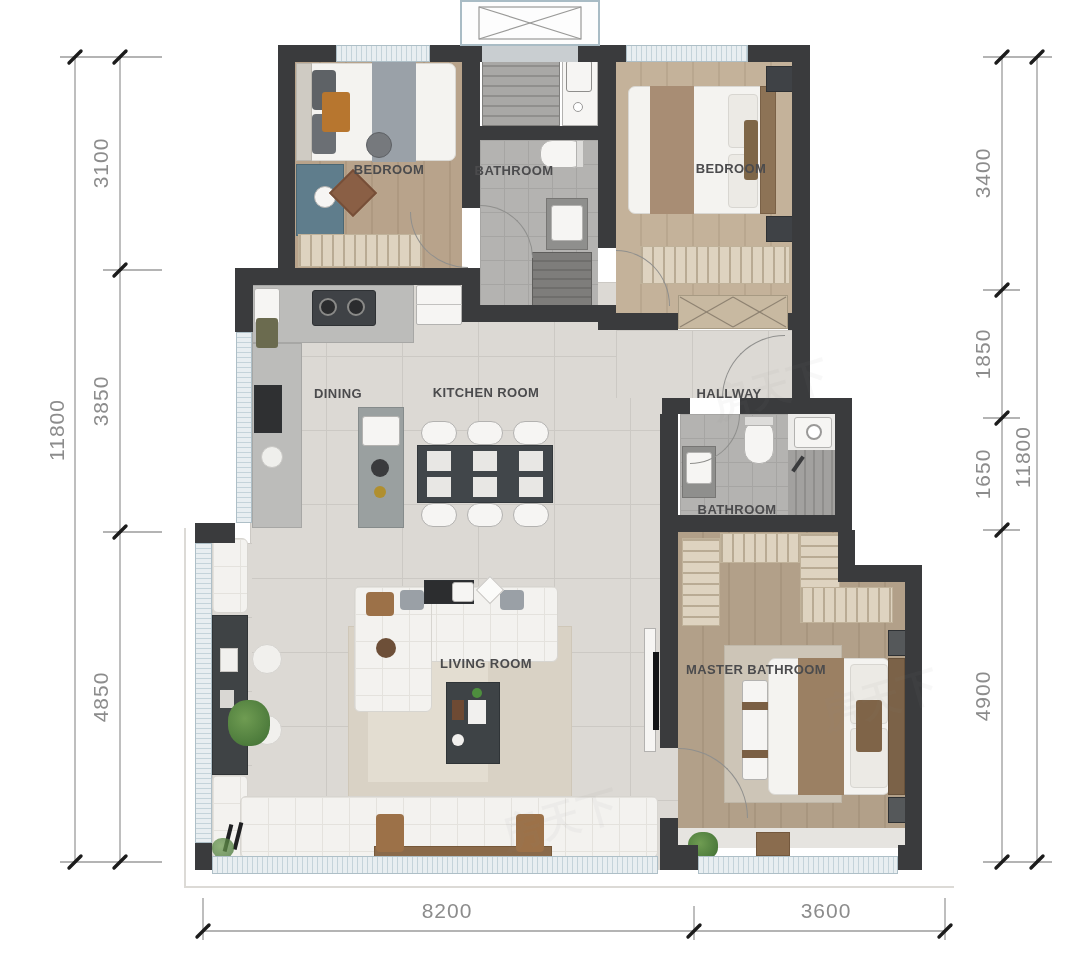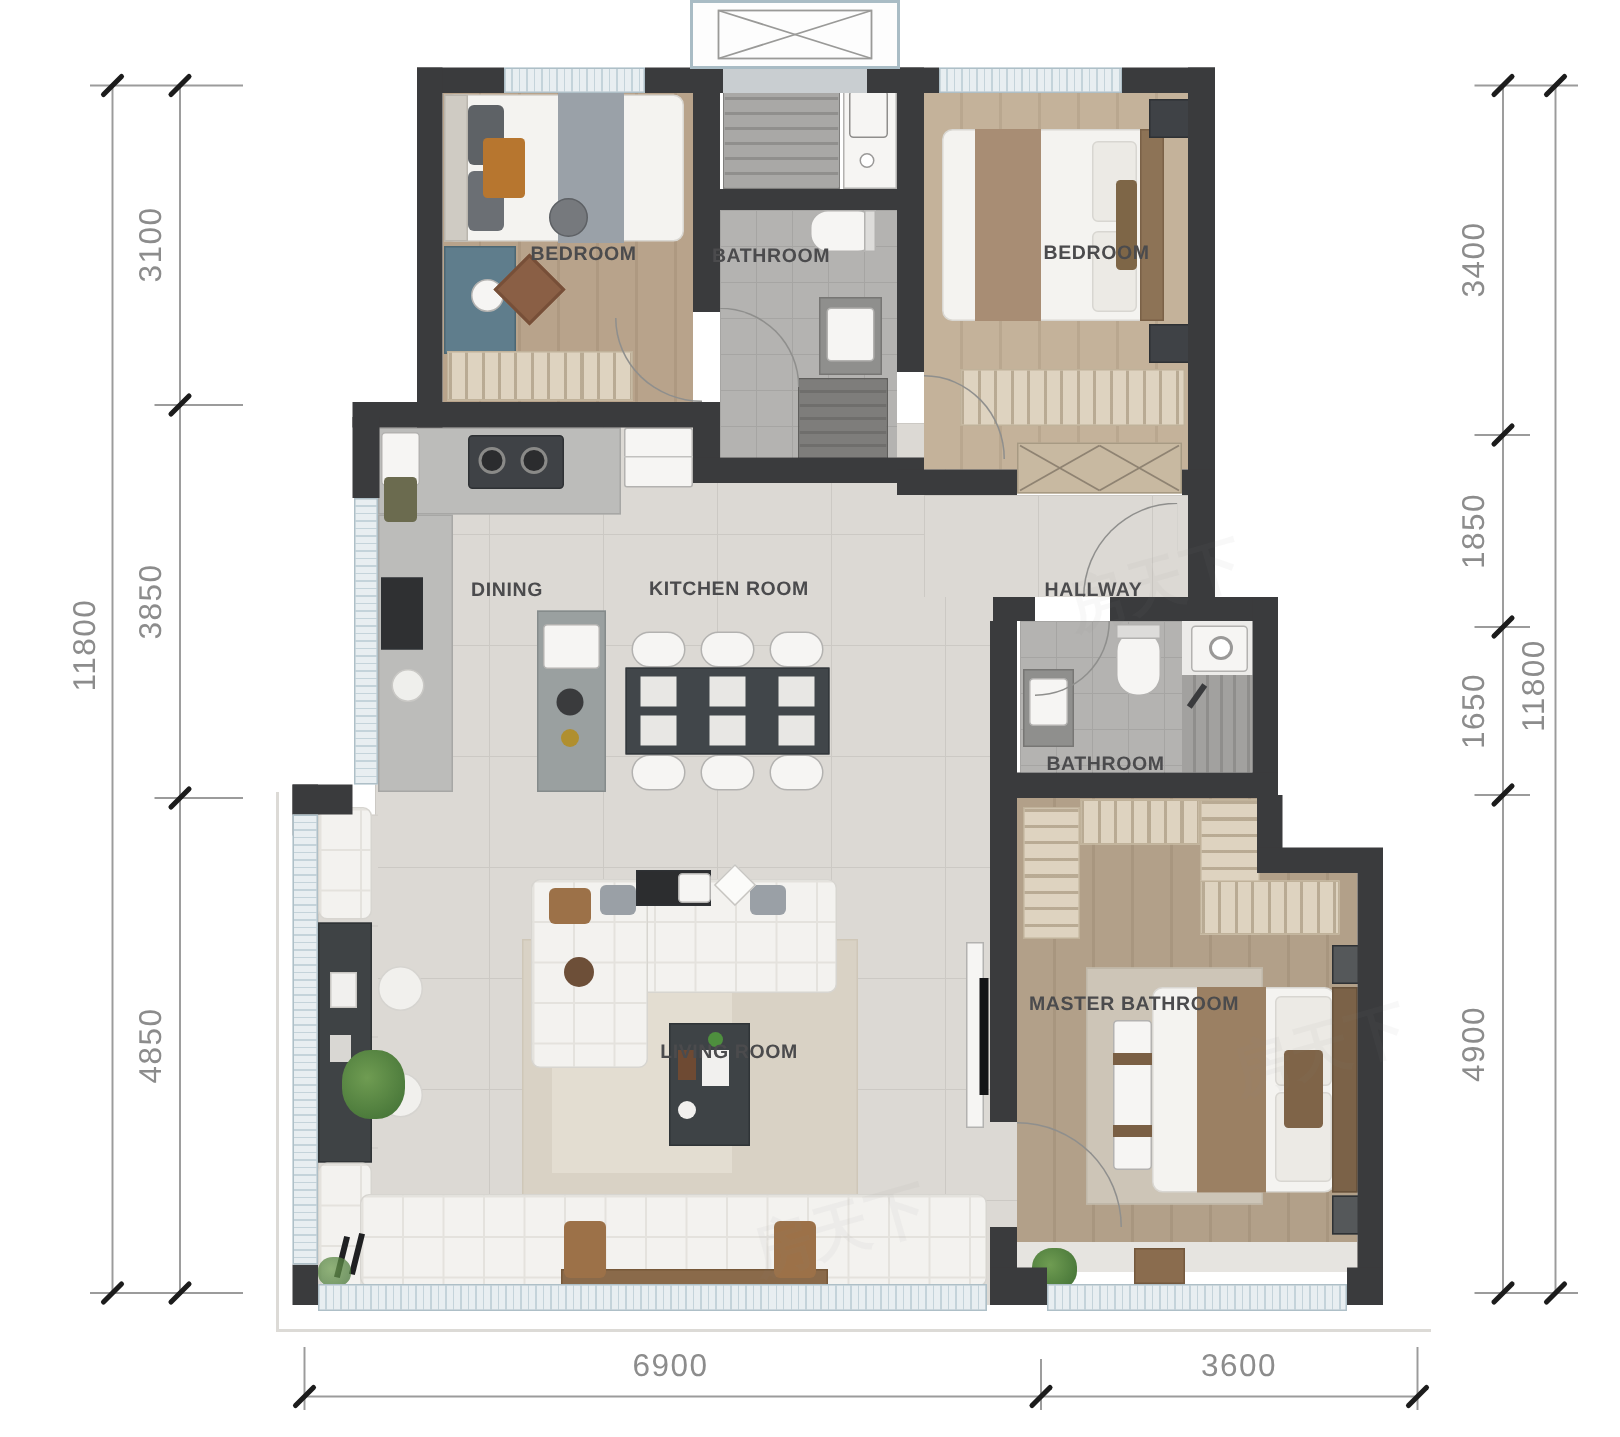--- a/index.html
+++ b/index.html
@@ -255,21 +255,21 @@
     </svg>
   </div>
 
   <div class="lbl" style="left:389px;top:169px;">BEDROOM</div>
   <div class="lbl" style="left:514px;top:170px;">BATHROOM</div>
   <div class="lbl" style="left:731px;top:168px;">BEDROOM</div>
   <div class="lbl" style="left:338px;top:393px;">DINING</div>
   <div class="lbl" style="left:486px;top:392px;">KITCHEN ROOM</div>
   <div class="lbl" style="left:729px;top:393px;">HALLWAY</div>
   <div class="lbl" style="left:737px;top:509px;">BATHROOM</div>
-  <div class="lbl" style="left:486px;top:701px;">LIVING ROOM</div>
+  <div class="lbl" style="left:486px;top:663px;">LIVING ROOM</div>
   <div class="lbl" style="left:756px;top:669px;">MASTER BATHROOM</div>
 
   <svg class="abs" width="1080" height="958" style="left:0;top:0;pointer-events:none;">
     <g stroke="#9b9b9b" stroke-width="1.3">
       <line x1="75" y1="57" x2="75" y2="862"></line>
       <line x1="120" y1="57" x2="120" y2="862"></line>
       <line x1="1002" y1="57" x2="1002" y2="862"></line>
       <line x1="1037" y1="57" x2="1037" y2="862"></line>
       <line x1="203" y1="931" x2="945" y2="931"></line>
       <line x1="60" y1="57" x2="162" y2="57"></line>
@@ -307,20 +307,20 @@
 
   <div class="dimv" style="left:57px;top:430px;">11800</div>
   <div class="dimv" style="left:101px;top:163px;">3100</div>
   <div class="dimv" style="left:101px;top:401px;">3850</div>
   <div class="dimv" style="left:101px;top:697px;">4850</div>
   <div class="dimv" style="left:983px;top:173px;">3400</div>
   <div class="dimv" style="left:983px;top:354px;">1850</div>
   <div class="dimv" style="left:983px;top:474px;">1650</div>
   <div class="dimv" style="left:983px;top:696px;">4900</div>
   <div class="dimv" style="left:1023px;top:457px;">11800</div>
-  <div class="dim" style="left:447px;top:911px;">6900</div>
+  <div class="dim" style="left:447px;top:911px;">8200</div>
   <div class="dim" style="left:826px;top:911px;text-align:center;">3600</div>
 
   <div class="wm" style="left:770px;top:390px;">房天下</div>
   <div class="wm" style="left:560px;top:820px;">房天下</div>
   <div class="wm" style="left:880px;top:700px;">房天下</div>
 
 </div>
 
 </body></html>

